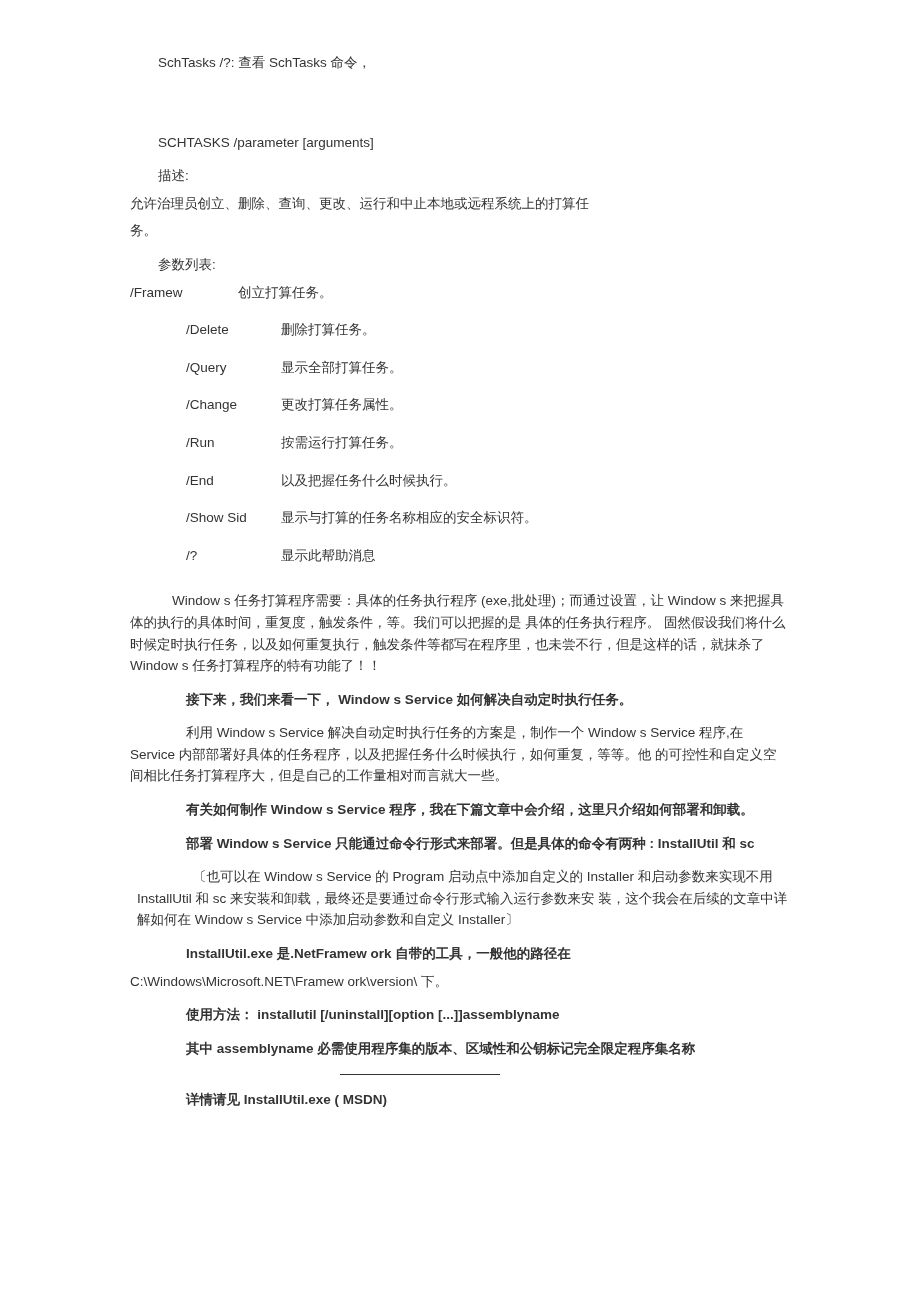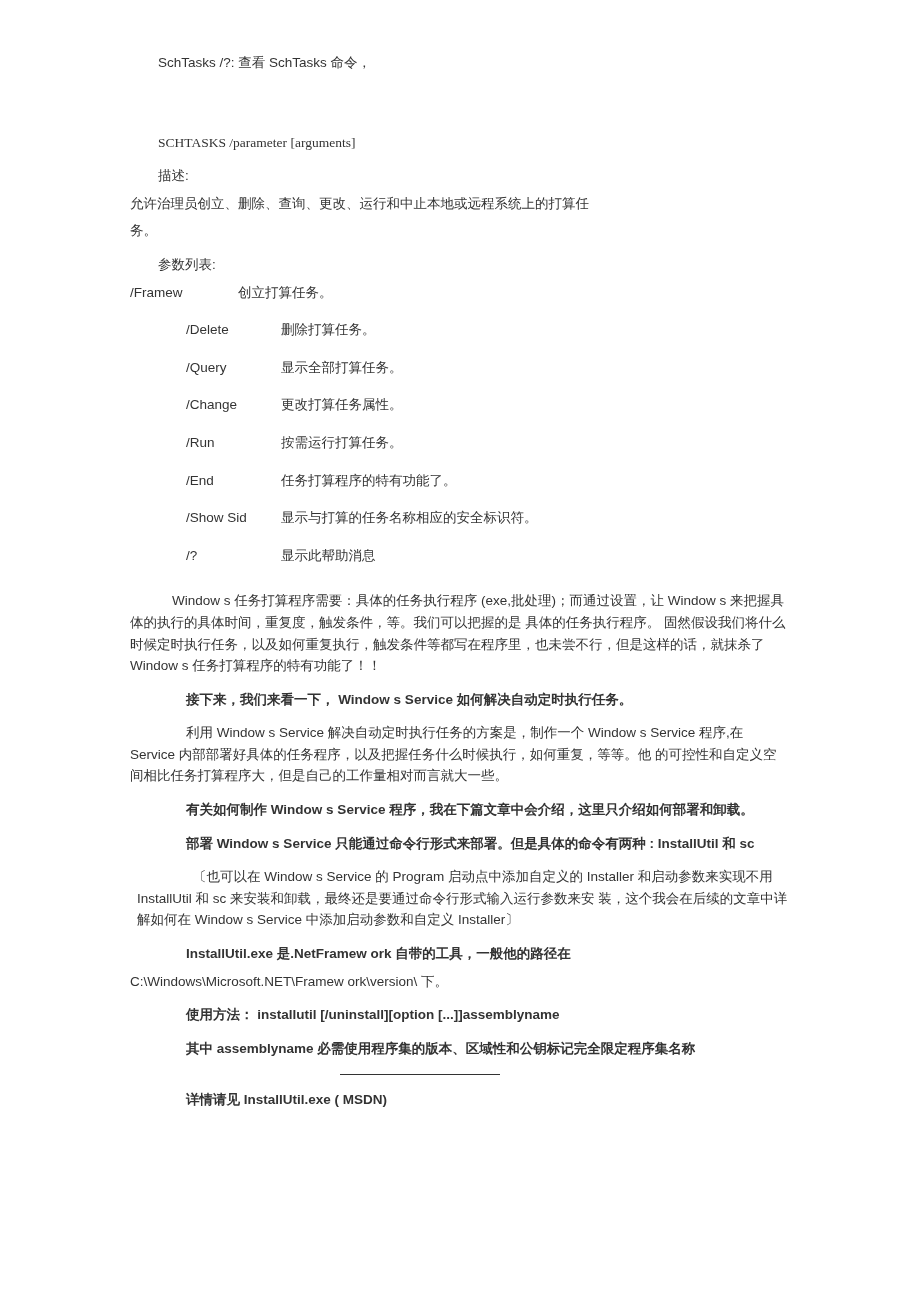--- a/index.html
+++ b/index.html
@@ -30,21 +30,21 @@
   .row .desc { flex: 1; }
   .row-first {
     display: flex;
     padding-left: 0;
     margin-bottom: 16px;
   }
   .row-first .cmd { width: 108px; }
   .row-first .desc { flex: 1; }
   .gap-sm { margin-top: 12px; }
   .gap-md { margin-top: 24px; }
-  .gap-lg { margin-top: 58px; font-family: Liberation Serif, serif; }
+  .gap-lg { margin-top: 58px; }
   .underline {
     display: inline-block;
     width: 160px;
     border-top: 1px solid #333;
     vertical-align: middle;
     position: relative;
     top: -2px;
   }
   .uline-wrap { padding-left: 210px; margin-top: 4px; margin-bottom: 2px; }
 </style>
@@ -76,21 +76,21 @@
   <div class="row">
     <div class="cmd">/Change</div>
     <div class="desc">更改打算任务属性。</div>
   </div>
   <div class="row">
     <div class="cmd">/Run</div>
     <div class="desc">按需运行打算任务。</div>
   </div>
   <div class="row">
     <div class="cmd">/End</div>
-    <div class="desc">任务打算程序的特有功能了。</div>
+    <div class="desc">以及把握任务什么时候执行。</div>
   </div>
   <div class="row">
     <div class="cmd">/Show Sid</div>
     <div class="desc">显示与打算的任务名称相应的安全标识符。</div>
   </div>
   <div class="row">
     <div class="cmd">/?</div>
     <div class="desc">显示此帮助消息</div>
   </div>
 

